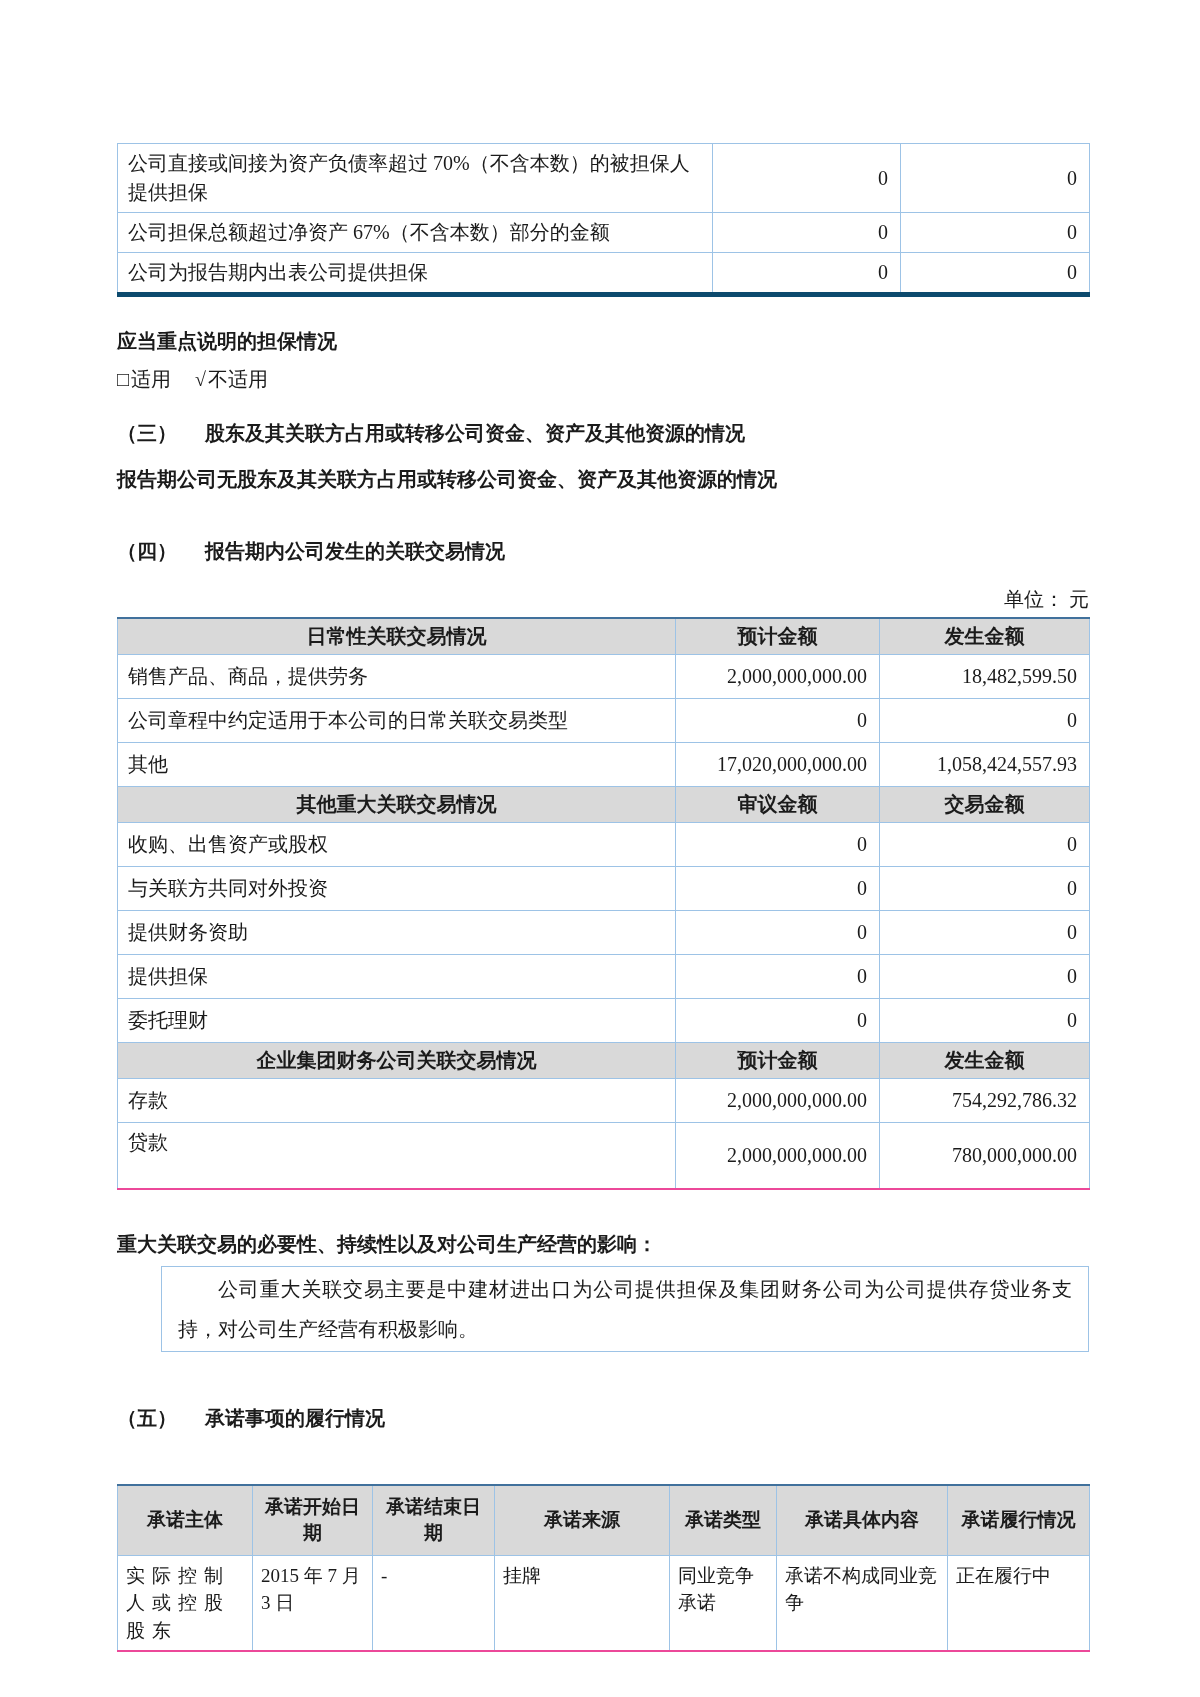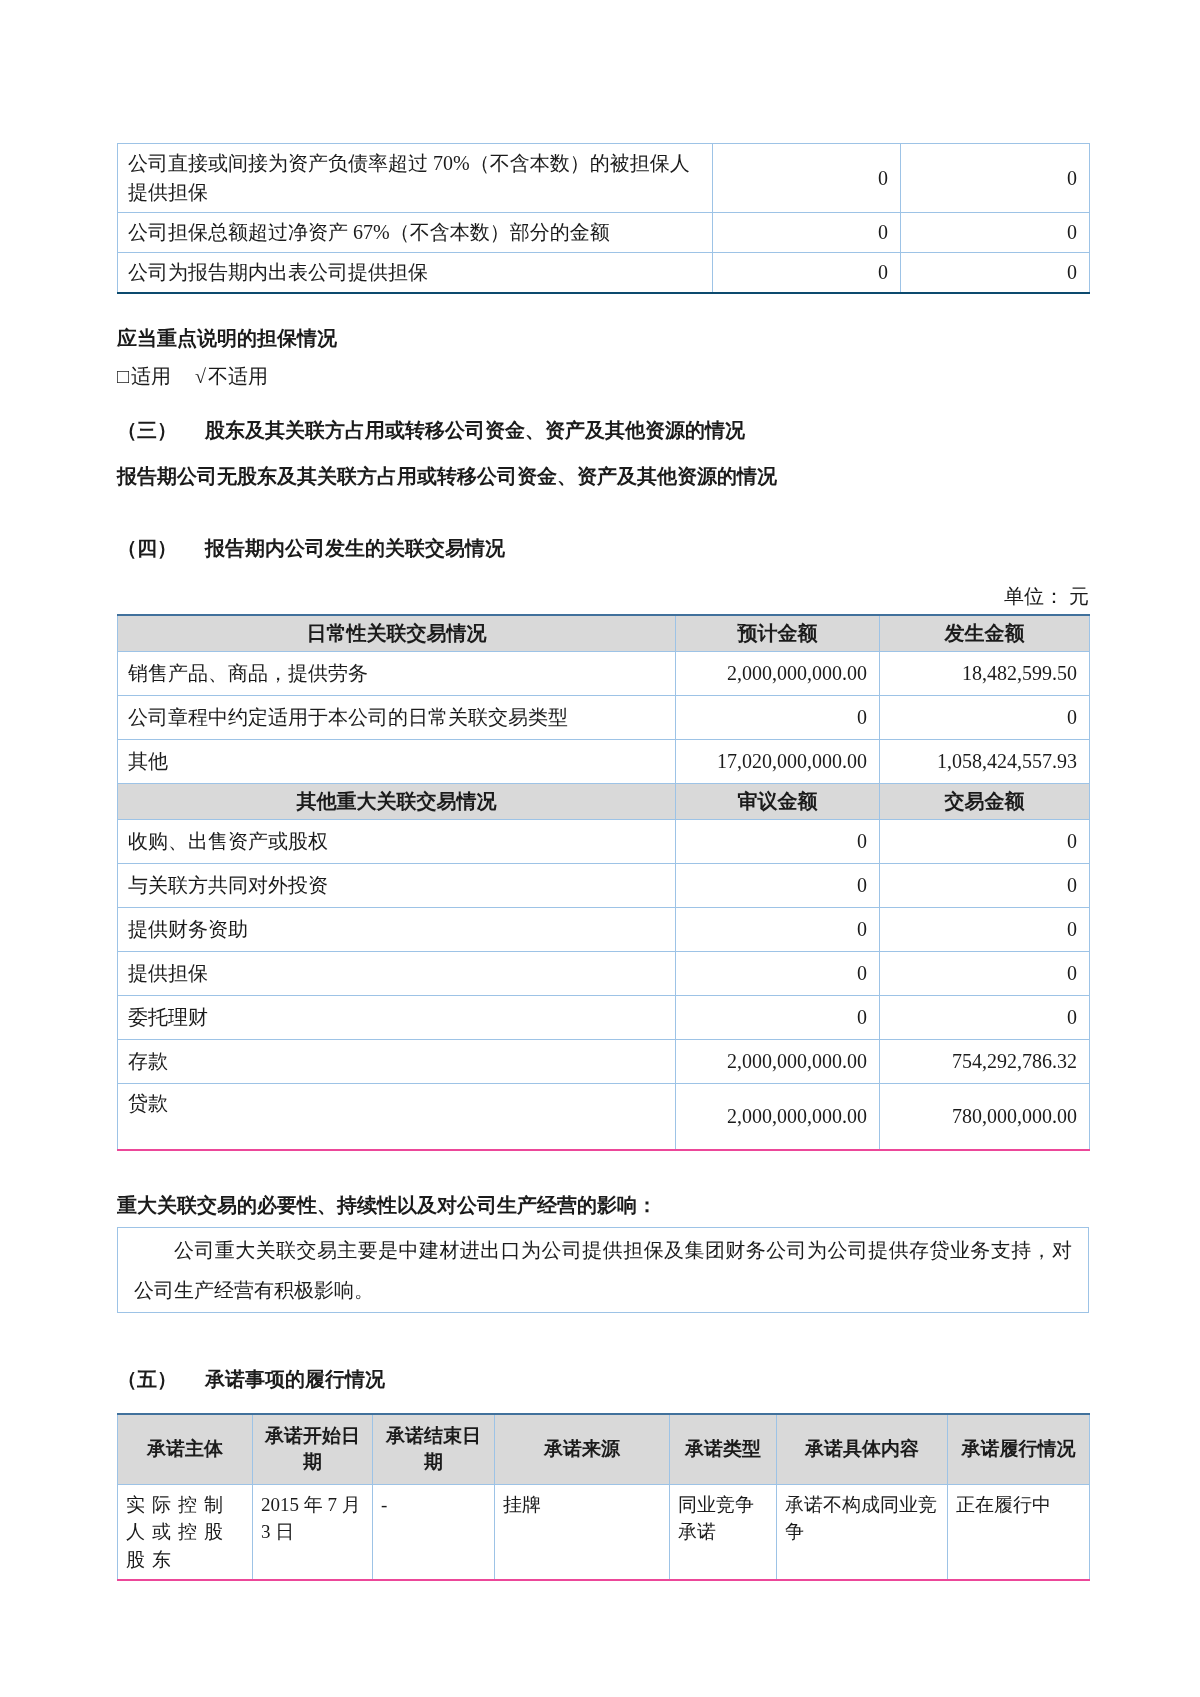--- a/index.html
+++ b/index.html
@@ -9,21 +9,21 @@
     font-family:"Liberation Serif","DejaVu Serif",serif;
     color:#1b1b1b;
   }
   .page { width:1200px; height:1697px; padding:143px 111px 30px 117px; overflow:hidden; }
 
   
   table.tbl { width:100%; border-collapse:collapse; table-layout:fixed; font-size:20px; }
   table.tbl td, table.tbl th { border:1px solid #9dc3e6; vertical-align:middle; }
   table.tbl th { background:#d9d9d9; font-weight:bold; text-align:center; padding:4px 6px; }
   table.thick { border-top:2px solid #41719c; border-bottom:2px solid #ec4899; }
-  table.thin-top { border-top:1px solid #9dc3e6; border-bottom:2px solid #0c4a6e; }
+  table.thin-top { border-top:1px solid #9dc3e6; border-bottom:5px solid #0c4a6e; }
   .lbl { text-align:left; padding:5px 10px; line-height:1.45; }
   .num { text-align:right; padding:5px 12px; }
   tr.row-tall td { padding-top:10px; padding-bottom:10px; }
   tr.row-mid  td { padding-top:7px;  padding-bottom:7px;margin-top:7px; }
   tr.row-loan td { height:66px; }
   tr.row-loan td.lbl { vertical-align:top; padding-top:5px; }
 
   
   .h-note { margin-top:30px; font-size:20px; font-weight:bold; line-height:28px; }
   .check-line { margin-top:10px; font-size:20px; line-height:28px; }
@@ -35,26 +35,26 @@
   .sec3 { margin-top:26px; }
   .sec3-body { margin-top:18px; font-size:20px; font-weight:bold; line-height:28px; }
   .sec4 { margin-top:44px; }
   .unit-line { margin-top:20px; font-size:20px; text-align:right; line-height:28px; }
   .related-wrap { margin-top:4px; }
   .impact-title { margin-top:40px; font-size:20px; font-weight:bold; line-height:28px; }
   .impact-box {
     margin-top:8px; border:1px solid #9dc3e6;
     padding:2px 16px 2px 16px;
     font-size:20px; line-height:40px;
-    text-indent:2em; text-align:justify;
+    text-indent:2em; text-align:justify;margin-left:44px;
   }
   .sec5 { margin-top:52px; }
 
   
-  .commit-wrap { margin-top:20px; }
+  .commit-wrap { margin-top:52px; }
   table.commit { font-size:19px; }
   table.commit th { padding:8px 10px; line-height:1.4; }
   table.commit td { vertical-align:top; padding:6px 8px; height:90px; line-height:1.45; text-align:left; }
   td.cell-justify { text-align:justify; letter-spacing:7px; }
 </style>
 </head>
 <body>
 
 <div class="page">
 
@@ -153,20 +153,25 @@
       <td class="lbl">提供担保</td>
       <td class="num">0</td>
       <td class="num">0</td>
     </tr>
     <tr class="row-mid">
       <td class="lbl">委托理财</td>
       <td class="num">0</td>
       <td class="num">0</td>
     </tr>
 
+    <tr>
+      <th>企业集团财务公司关联交易情况</th>
+      <th>预计金额</th>
+      <th>发生金额</th>
+    </tr>
     <tr class="row-mid">
       <td class="lbl">存款</td>
       <td class="num">2,000,000,000.00</td>
       <td class="num">754,292,786.32</td>
     </tr>
     <tr class="row-loan">
       <td class="lbl">贷款</td>
       <td class="num">2,000,000,000.00</td>
       <td class="num">780,000,000.00</td>
     </tr>

